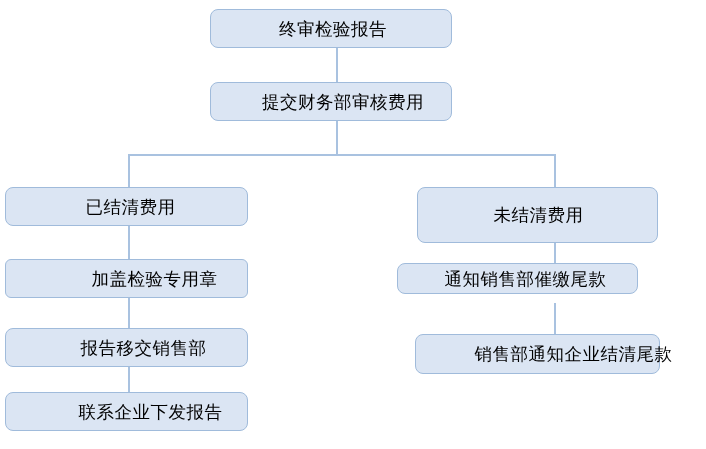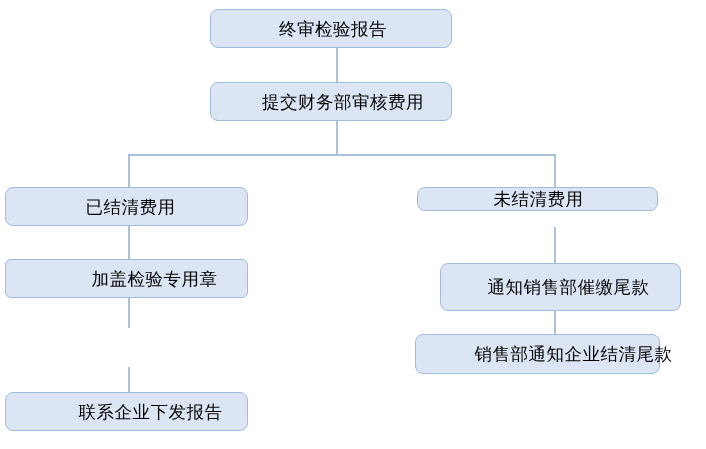--- a/index.html
+++ b/index.html
@@ -54,22 +54,23 @@
   <div class="line v" style="left:554px; top:303px; height:31px;"></div>
 
   <div class="node" style="left:210px; top:9px;   width:242px; height:39px; padding-left:4px;">终审检验报告</div>
 
   <div class="node" style="left:5px;   top:187px; width:243px; height:39px; padding-left:8px;">已结清费用</div>
 
   <div class="node" style="left:210px; top:82px;  width:242px; height:39px; padding-left:24px;">提交财务部审核费用</div>
 
   <div class="node" style="left:5px;   top:259px; width:243px; height:39px; padding-left:56px;border-radius:6px;">加盖检验专用章</div>
 
+  <div class="node" style="left:5px;   top:328px; width:243px; height:39px; padding-left:34px;">报告移交销售部</div>
 
   <div class="node" style="left:5px;   top:392px; width:243px; height:39px; padding-left:48px;">联系企业下发报告</div>
 
-  <div class="node" style="left:417px; top:187px; width:241px; height:24px; padding-left:2px;">未结清费用</div>
+  <div class="node" style="left:417px; top:187px; width:241px; height:56px; padding-left:2px;">未结清费用</div>
 
-  <div class="node" style="left:440px; top:263px; width:241px; height:48px; padding-left:16px;">通知销售部催缴尾款</div>
+  <div class="node" style="left:397px; top:263px; width:241px; height:31px; padding-left:16px;">通知销售部催缴尾款</div>
 
   <div class="node" style="left:415px; top:334px; width:245px; height:40px; padding-left:72px;">销售部通知企业结清尾款</div>
 
 </div>
 
 </body></html>

